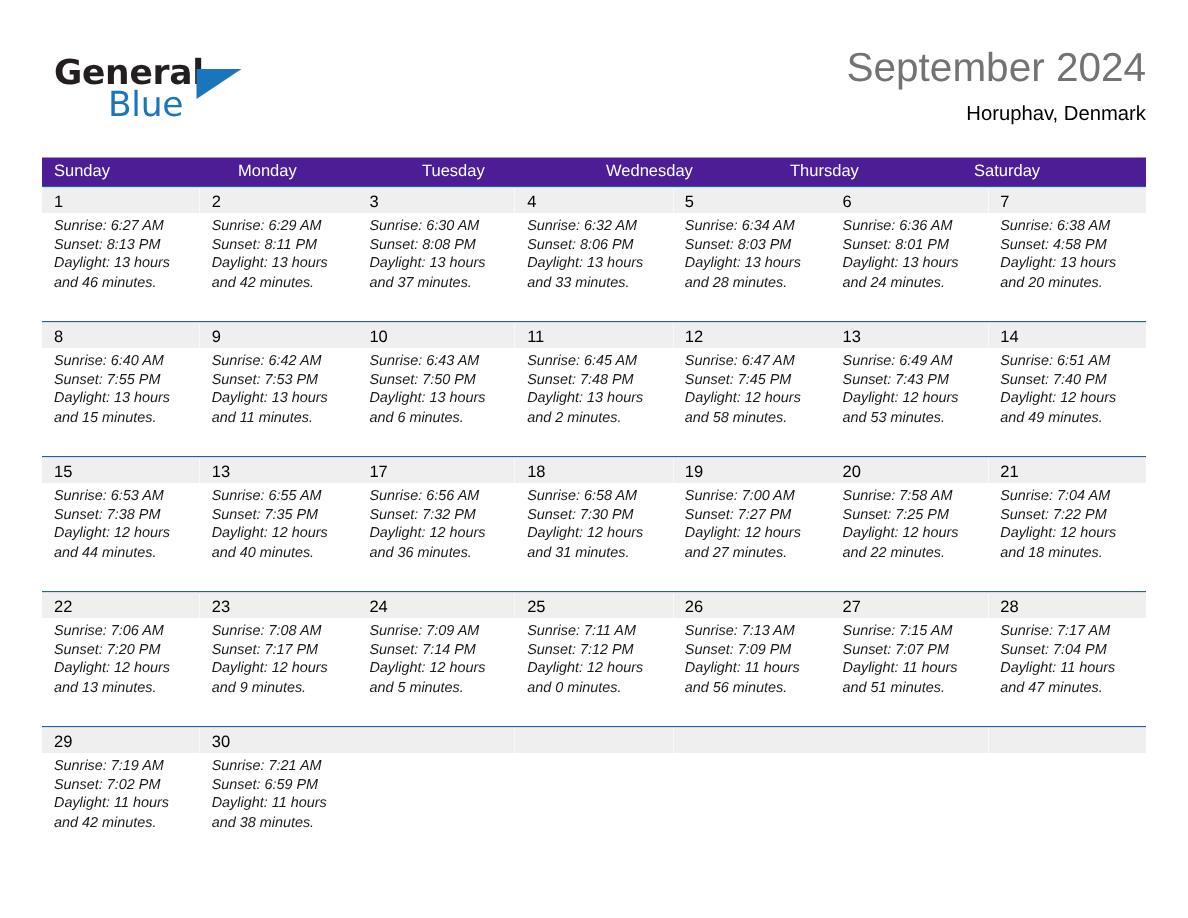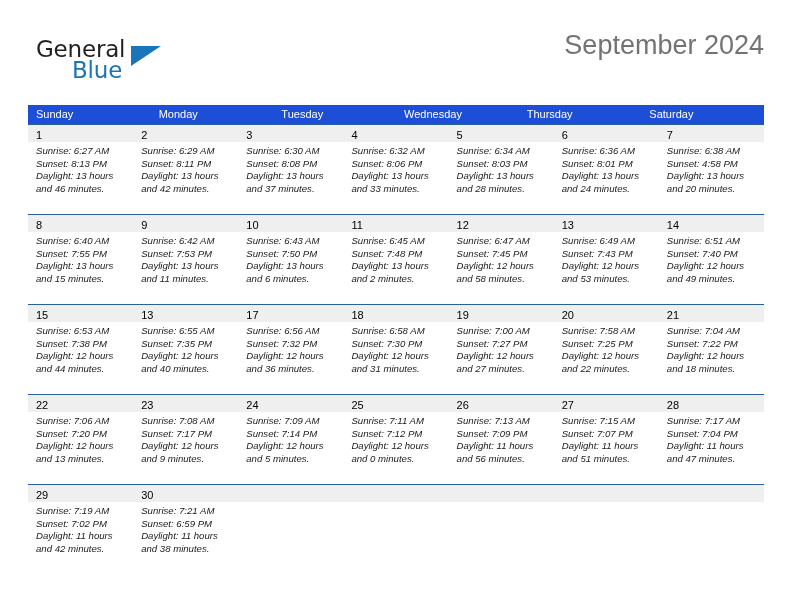--- a/index.html
+++ b/index.html
@@ -37,21 +37,21 @@
     height: 56px;
   }
   .brand-general {
     position: absolute;
     left: 8px;
     top: 4px;
     font-size: 23px;
     letter-spacing: -0.2px;
     color: #231f20;
     font-family: "DejaVu Sans", sans-serif;
-    font-weight: 400;
+    font-weight: 700;
   }
   .brand-blue {
     position: absolute;
     left: 44px;
     top: 25px;
     font-size: 23px;
     letter-spacing: -0.2px;
     color: #1b75bb;
     font-family: "DejaVu Sans", sans-serif;
     font-weight: 400;
@@ -90,21 +90,21 @@
 
   
   .calendar {
     position: absolute;
     left: 28px;
     top: 105px;
     width: 736px;
   }
   .weekdays {
     display: flex;
-    background: #1d4ed8;
+    background: #4c1d95;
     height: 19px;
   }
   .weekday {
     flex: 1 1 0;
     color: #ffffff;
     font-size: 11px;
     line-height: 19px;
     padding-left: 8px;
     box-sizing: border-box;
     white-space: nowrap;
@@ -160,20 +160,21 @@
   <div class="header">
 
     <div class="brand">
       <span class="brand-general">General</span>
       <span class="brand-triangle"></span>
       <span class="brand-blue">Blue</span>
     </div>
 
     <div class="title-block">
       <div class="cal-title">September 2024</div>
+      <div class="cal-subtitle">Horuphav, Denmark</div>
     </div>
 
   </div>
 
   <div class="calendar">
 
     <div class="weekdays">
       <div class="weekday">Sunday</div>
       <div class="weekday">Monday</div>
       <div class="weekday">Tuesday</div>

